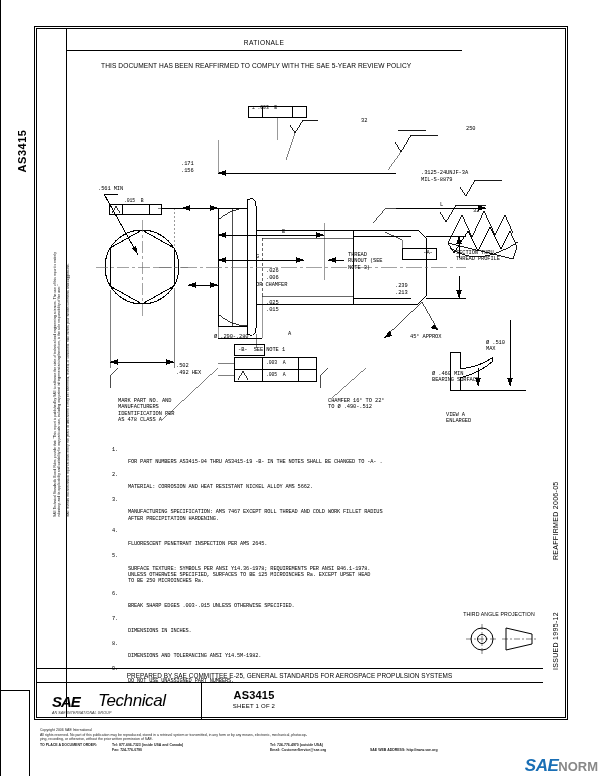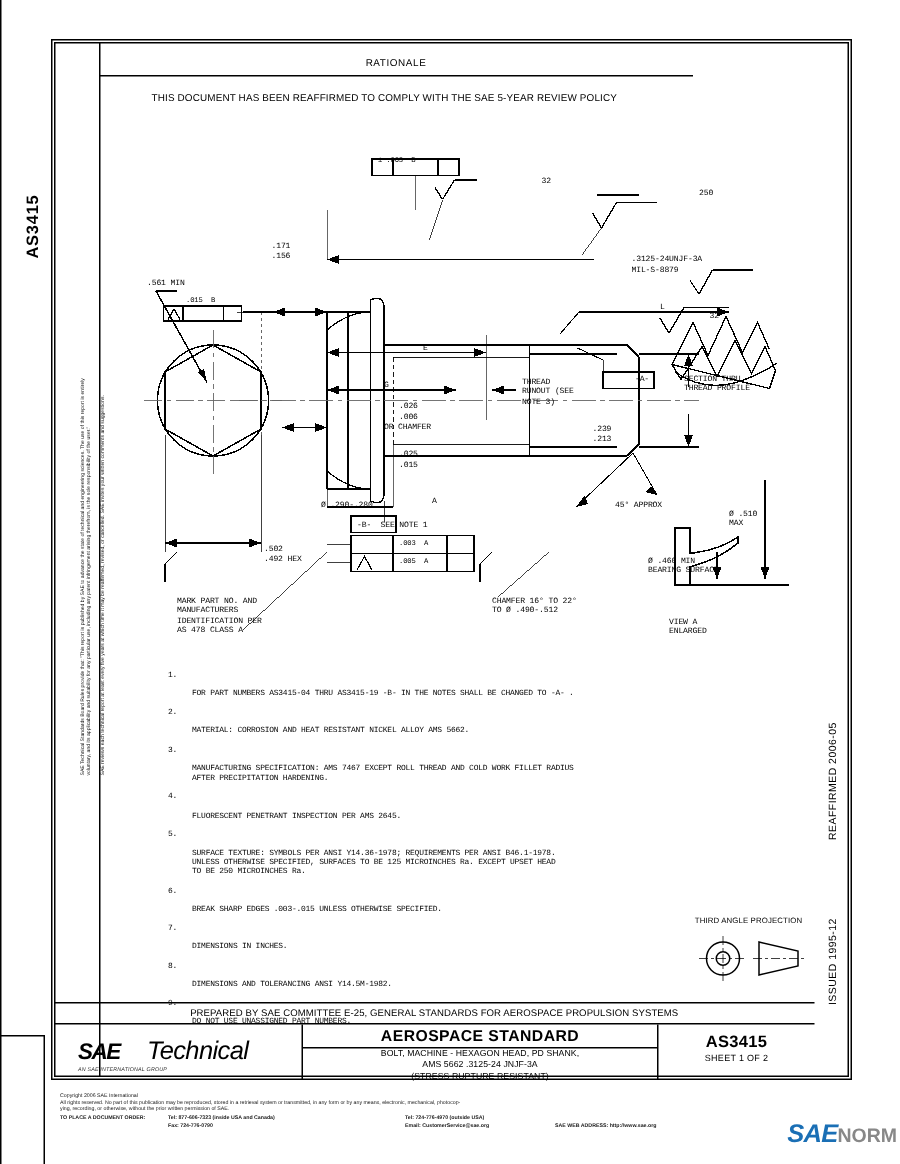--- a/index.html
+++ b/index.html
@@ -72,21 +72,21 @@
   #copy{left:40px;top:728px;width:470px;font-size:3.5px;line-height:4.6px;color:#222;letter-spacing:0px;}
   #copy .b{font-weight:bold;}
   #orderRow{position:relative;margin-top:1.5px;}
   .oc1{position:absolute;left:0;top:0;}
   .oc2{position:absolute;left:72px;top:0;}
   .oc3{position:absolute;left:230px;top:0;}
   .oc2b{position:absolute;left:72px;top:5px;}
   .oc3b{position:absolute;left:230px;top:5px;}
 
   
-  #wmark{right:2px;bottom:10px;font-size:17px;font-weight:bold;font-style:italic;
+  #wmark{right:2px;bottom:0;font-size:17px;font-weight:bold;font-style:italic;
         color:#1a6fb5;letter-spacing:-.5px;}
   #wmark .g{color:#888;font-weight:bold;font-style:normal;font-size:13px;letter-spacing:0;}
   #wlogo{display:inline-block;}
 </style>
 </head>
 <body>
 
 <div id="sheet">
 
   <div class="bx" id="frame"></div>
@@ -408,27 +408,20 @@
   </svg>
 
   <div class="abs" id="prepBar">PREPARED BY SAE COMMITTEE E-25, GENERAL STANDARDS FOR AEROSPACE PROPULSION SYSTEMS</div>
 
   <div class="abs" id="tblock">
     <div id="tbLogo">
       <span id="saeWord">SAE</span>
       <span id="aeroWord">Technical</span>
       <span id="saeSub">AN SAE INTERNATIONAL GROUP</span>
     </div>
-    <div id="tbMid">
-      <div id="asTitle">AEROSPACE STANDARD</div>
-      <div id="asRule"></div>
-      <div class="tbSub">BOLT, MACHINE - HEXAGON HEAD, PD SHANK,</div>
-      <div class="tbSub">AMS 5662  .3125-24 JNJF-3A</div>
-      <div class="tbSub">(STRESS RUPTURE RESISTANT)</div>
-    </div>
     <div id="tbRight">
       <div id="docNo">AS3415</div>
       <div id="sheetNo">SHEET 1 OF 2</div>
     </div>
   </div>
 
   <div class="abs" id="copy">
     <div>Copyright 2006 SAE International</div>
     <div>All rights reserved. No part of this publication may be reproduced, stored in a retrieval system or transmitted, in any form or by any means, electronic, mechanical, photocop-</div>
     <div>ying, recording, or otherwise, without the prior written permission of SAE.</div>

